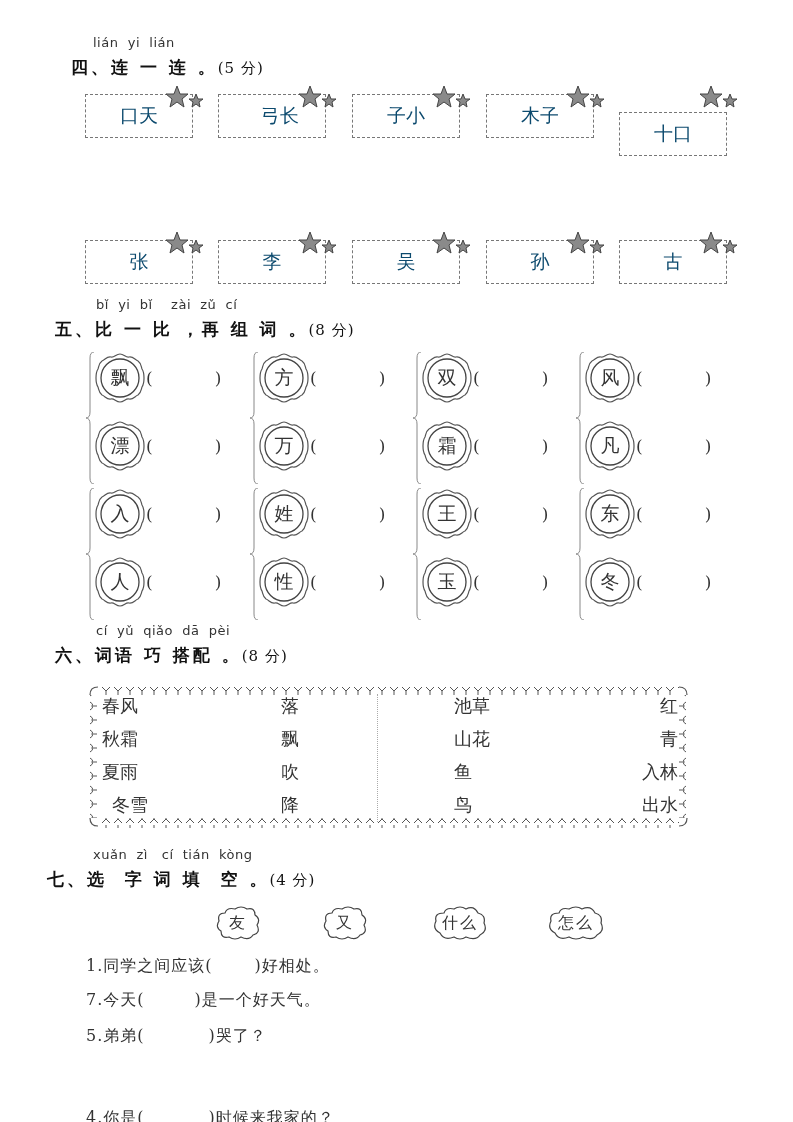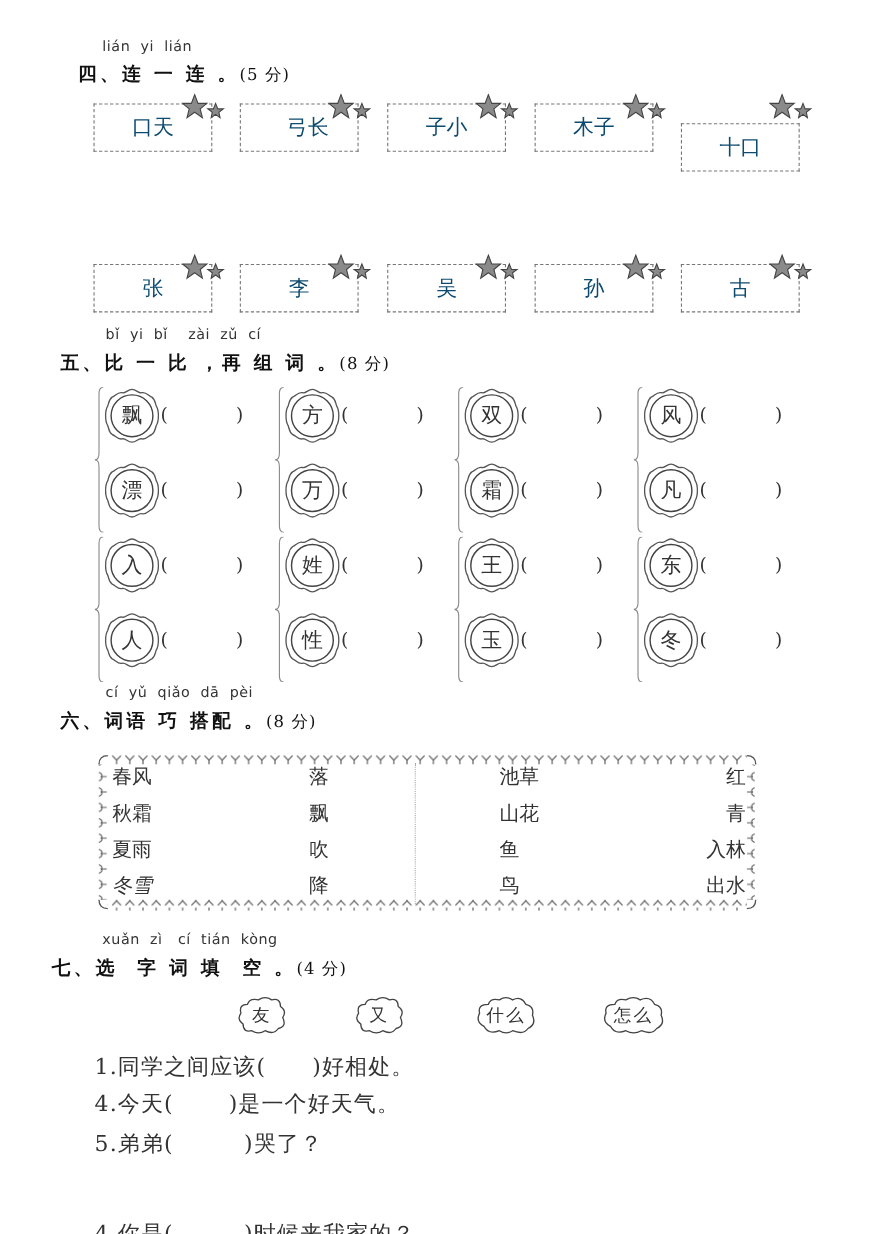--- a/index.html
+++ b/index.html
@@ -28,21 +28,21 @@
   
   .match-frame { position: absolute; left: 88px; top: 685px; width: 601px; height: 143px; }
   .match-frame svg.frame { position: absolute; left: 0; top: 0; }
   .mword { position: absolute; font-size: 18px; color: #333; white-space: pre; }
   .vdiv { position: absolute; left: 377px; top: 694px; width: 0; height: 128px; border-left: 1px dotted #aaa; }
 
   
   .cloud { position: absolute; height: 36px; }
   .cloud svg { position: absolute; left: 0; top: 0; }
   .cloud .ch { position: absolute; left: 0; top: 0; width: 100%; height: 100%; display: flex; align-items: center; justify-content: center; font-size: 16px; color: #333; letter-spacing: 2px; }
-  .q { position: absolute; left: 86px; font-size: 20px; color: #333; white-space: pre; letter-spacing: 1px; text-align: right; }
+  .q { position: absolute; left: 86px; font-size: 16px; color: #333; white-space: pre; letter-spacing: 1px; text-align: right; }
   .blank { display: inline-block; }
 </style>
 </head>
 <body>
 
 <div class="pinyin" style="left:93px; top:35px;">lián  yi  lián</div>
 <div class="sec-title" style="left:55px; top:56px;margin-left:16px;"><span>四、连 一 连 。</span><span class="score">(5 分)</span></div>
 
 <div>
   <div class="dbox" style="left:85px; top:94px;">口天</div>
@@ -392,21 +392,21 @@
     <path d="M591,2 Q599,2 599,10" fill="none" stroke="#555" stroke-width="1.2"></path>
     <path d="M10,141 Q2,141 2,133" fill="none" stroke="#555" stroke-width="1.2"></path>
     <path d="M591,141 Q599,141 599,133" fill="none" stroke="#555" stroke-width="1.2"></path>
   </svg>
 </div>
 <div class="vdiv"></div>
 
 <div class="mword" style="left:102px; top:694px;">春风</div>
 <div class="mword" style="left:102px; top:727px;">秋霜</div>
 <div class="mword" style="left:102px; top:760px;">夏雨</div>
-<div class="mword" style="left:102px; top:793px;font-style:italic;">冬雪</div>
+<div class="mword" style="left:112px; top:793px;">冬雪</div>
 
 <div class="mword" style="left:281px; top:694px;">落</div>
 <div class="mword" style="left:281px; top:727px;">飘</div>
 <div class="mword" style="left:281px; top:760px;">吹</div>
 <div class="mword" style="left:281px; top:793px;">降</div>
 
 <div class="mword" style="left:454px; top:694px;">池草</div>
 <div class="mword" style="left:454px; top:727px;font-family:Liberation Serif, serif;">山花</div>
 <div class="mword" style="left:454px; top:760px;">鱼</div>
 <div class="mword" style="left:454px; top:793px;">鸟</div>
@@ -438,15 +438,15 @@
   <div class="ch">什么</div>
 </div>
 <div class="cloud" style="left:547px; top:905px; width:58px;">
   <svg width="58" height="36">
       <path d="M12,8 Q14,2 22,4 Q29,0 35,4 Q44,0 48,8 Q56,10 54,18 Q58,26 50,30 Q46,36 36,32 Q29,36 22,32 Q12,36 8,28 Q0,24 4,16 Q2,8 12,8 Z" fill="none" stroke="#444" stroke-width="1.2"></path>
     </svg>
   <div class="ch">怎么</div>
 </div>
 
 <div class="q" style="top:956px;"><span>1.同学之间应该(</span><span class="blank" style="width:42px;"></span><span>)好相处。</span></div>
-<div class="q" style="top:990px;"><span>4.今天(</span><span class="blank" style="width:50px;"></span><span>)是一个好天气。</span></div>
+<div class="q" style="top:990px;"><span>7.今天(</span><span class="blank" style="width:50px;"></span><span>)是一个好天气。</span></div>
 <div class="q" style="top:1026px;"><span>5.弟弟(</span><span class="blank" style="width:64px;"></span><span>)哭了？</span></div>
 <div class="q" style="top:1108px;"><span>4.你是(</span><span class="blank" style="width:64px;"></span><span>)时候来我家的？</span></div>
 
 </body></html>

